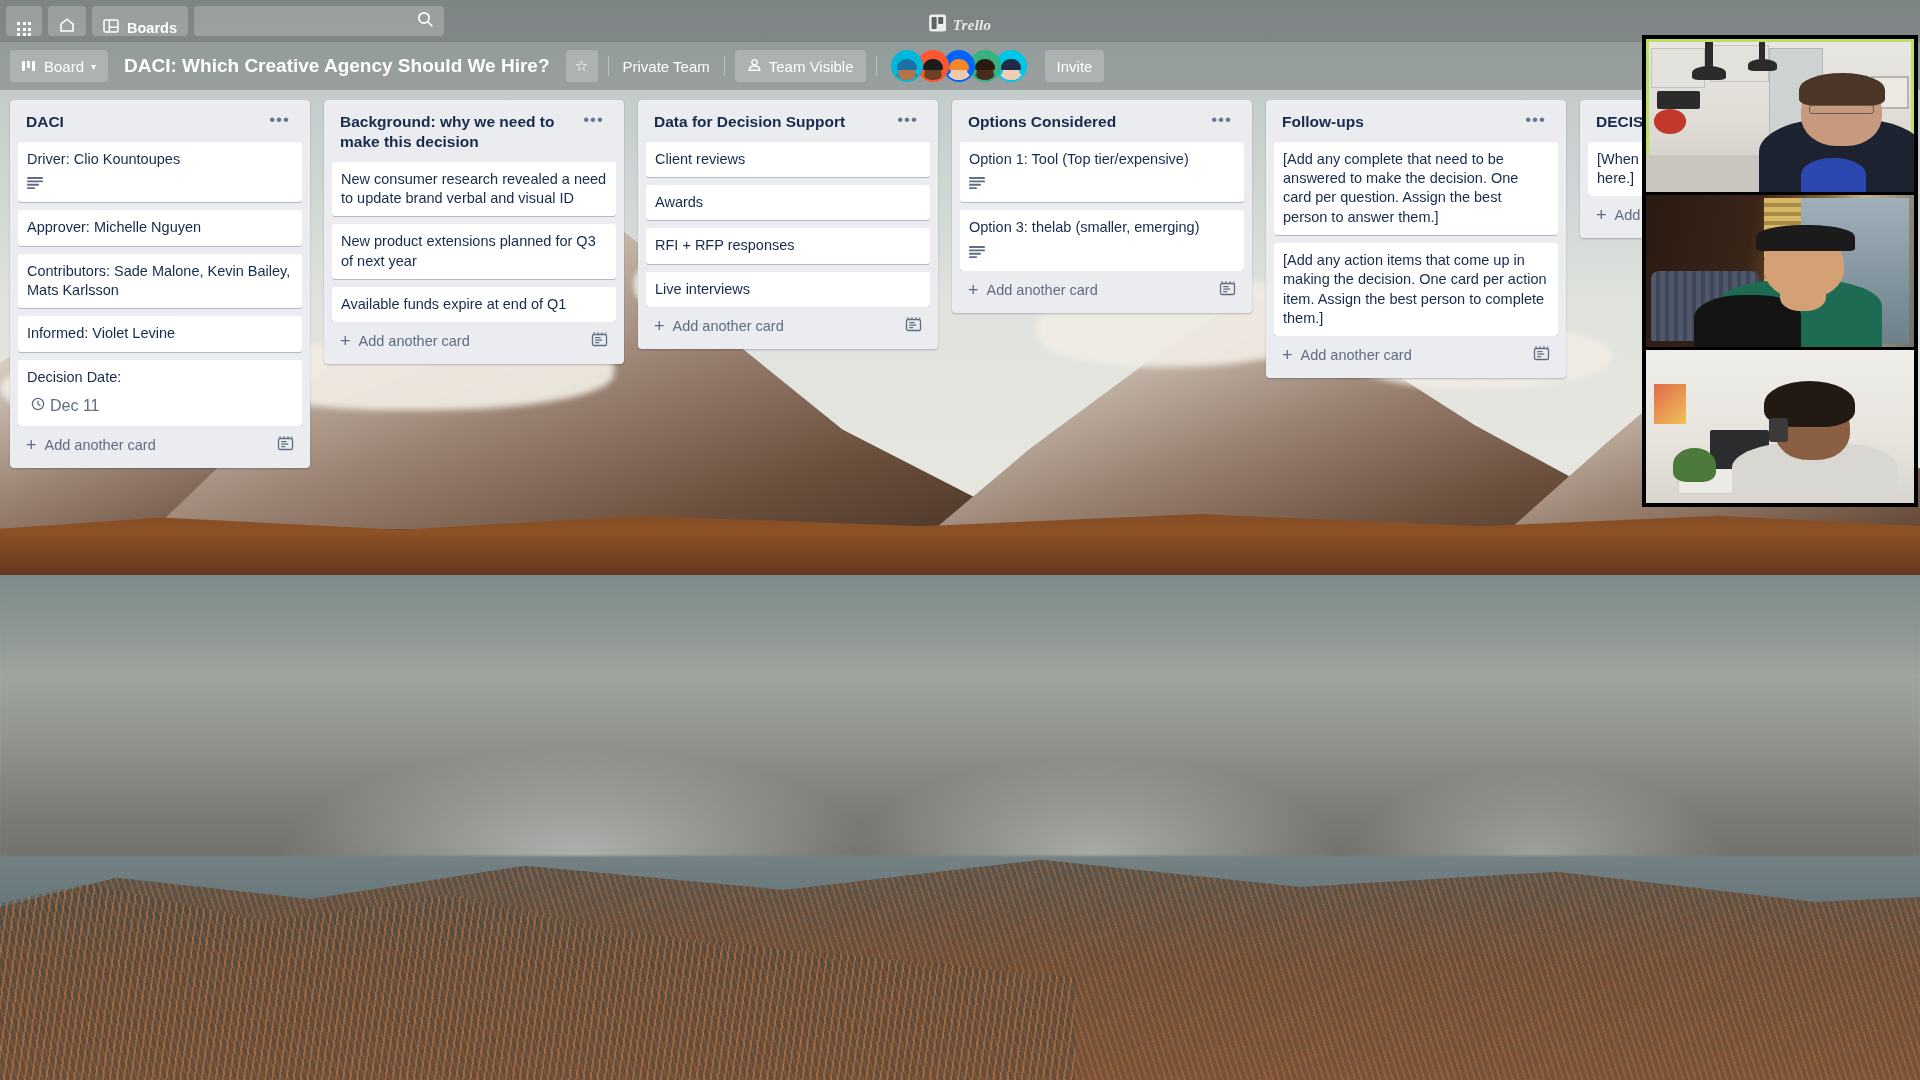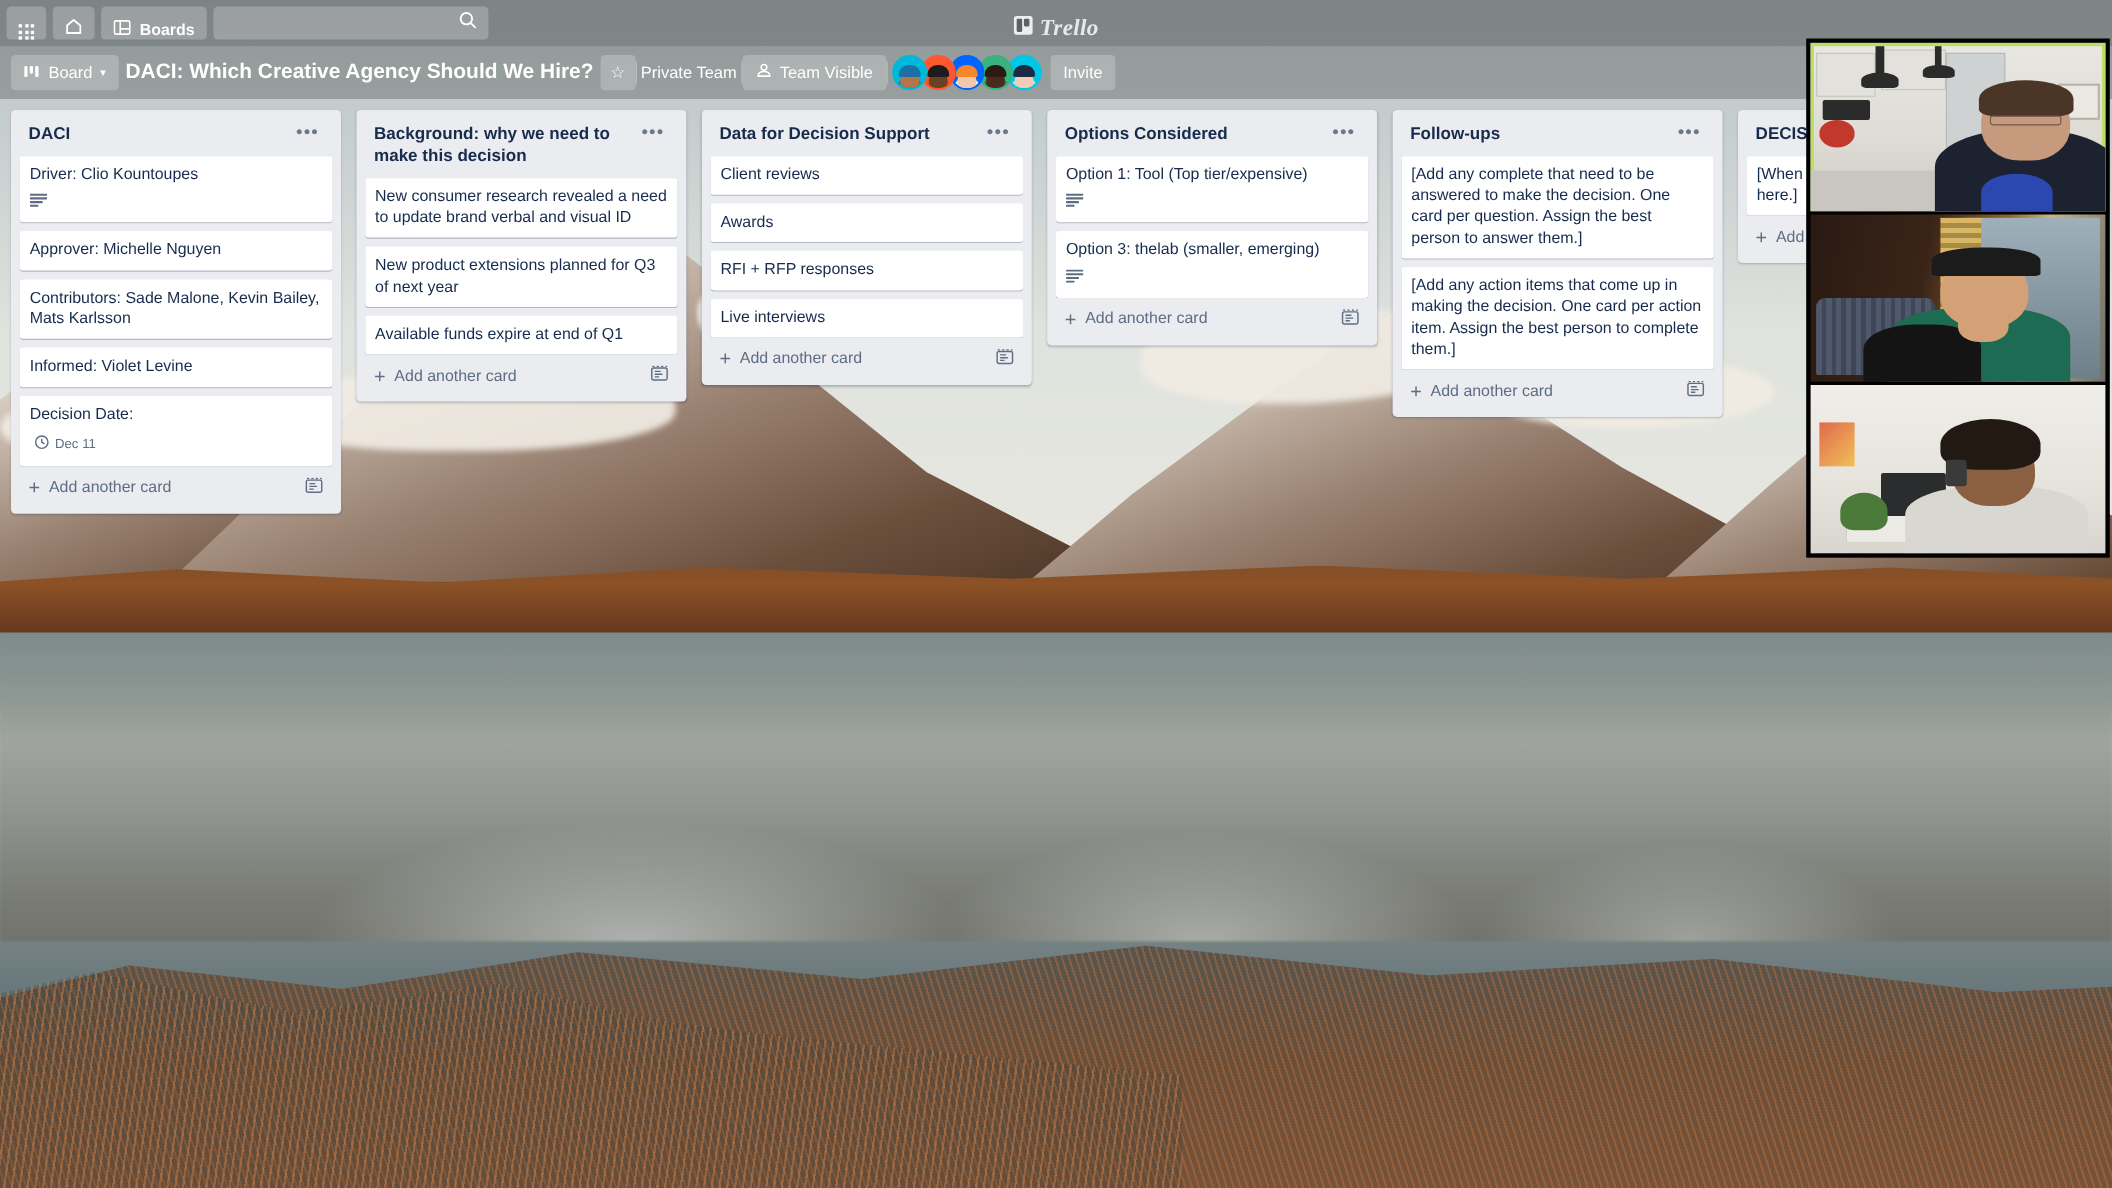--- a/index.html
+++ b/index.html
@@ -97,28 +97,28 @@
     color:#fff; font-size:14px; font-family:inherit;
   }
   .tb-search input::placeholder { color: rgba(255,255,255,.75); }
   .grid-icon { display:grid; grid-template-columns:repeat(3,3px); gap:2.5px; }
   .grid-icon i { width:3px; height:3px; background:#fff; display:block; }
   #trello-logo {
     position:absolute; left:50%; top:0; transform:translateX(-50%);
     height:50px; display:flex; align-items:center; gap:6px;
     color:rgba(255,255,255,.82);
     font-family:"Liberation Serif", serif; font-style:italic;
-    font-weight:bold; font-size:21px; letter-spacing:.3px;
+    font-weight:bold; font-size:15px; letter-spacing:.3px;
   }
 
   
   #boardbar {
     position:absolute; left:0; top:42px; width:100%; height:48px;
     background: rgba(0,0,0,.22);
-    display:flex; align-items:center; padding:0 10px;
+    display:flex; align-items:center; gap:10px; padding:0 10px;
     z-index:19;
   }
   .bb-btn {
     height:32px; background: rgba(255,255,255,.22); border:none; border-radius:4px;
     color:#fff; font-size:15px; display:flex; align-items:center; gap:7px;
     padding:0 12px; cursor:pointer; white-space:nowrap;
   }
   #board-title {
     color:#fff; font-size:19px; font-weight:bold; white-space:nowrap;
     padding:0 6px; cursor:pointer;
@@ -168,21 +168,21 @@
   .cards { display:flex; flex-direction:column; gap:8px; overflow:hidden; }
   .card {
     background:#fff; border-radius:3px; padding:8px 9px 8px 9px;
     box-shadow:0 1px 0 rgba(9,30,66,.25);
     font-size:14.5px; color:#172b4d; line-height:1.33; cursor:pointer;
   }
   .card-badges { display:flex; align-items:center; gap:8px; margin-top:6px; color:#5e6c84; }
   .desc-icon { display:inline-block; }
   .due-badge {
     display:inline-flex; align-items:center; gap:5px;
-    font-size:12px; color:#5e6c84; padding:2px 4px; border-radius:3px;
+    font-size:16px; color:#5e6c84; padding:2px 4px; border-radius:3px;
   }
   .add-card {
     display:flex; align-items:center; justify-content:space-between;
     padding:10px 8px 6px 8px; color:#5e6c84; font-size:14.5px; cursor:pointer;
   }
   .add-card-left { display:flex; align-items:center; gap:8px; }
   .plus { font-size:18px; line-height:1; }
 
   
   #video-panel {

